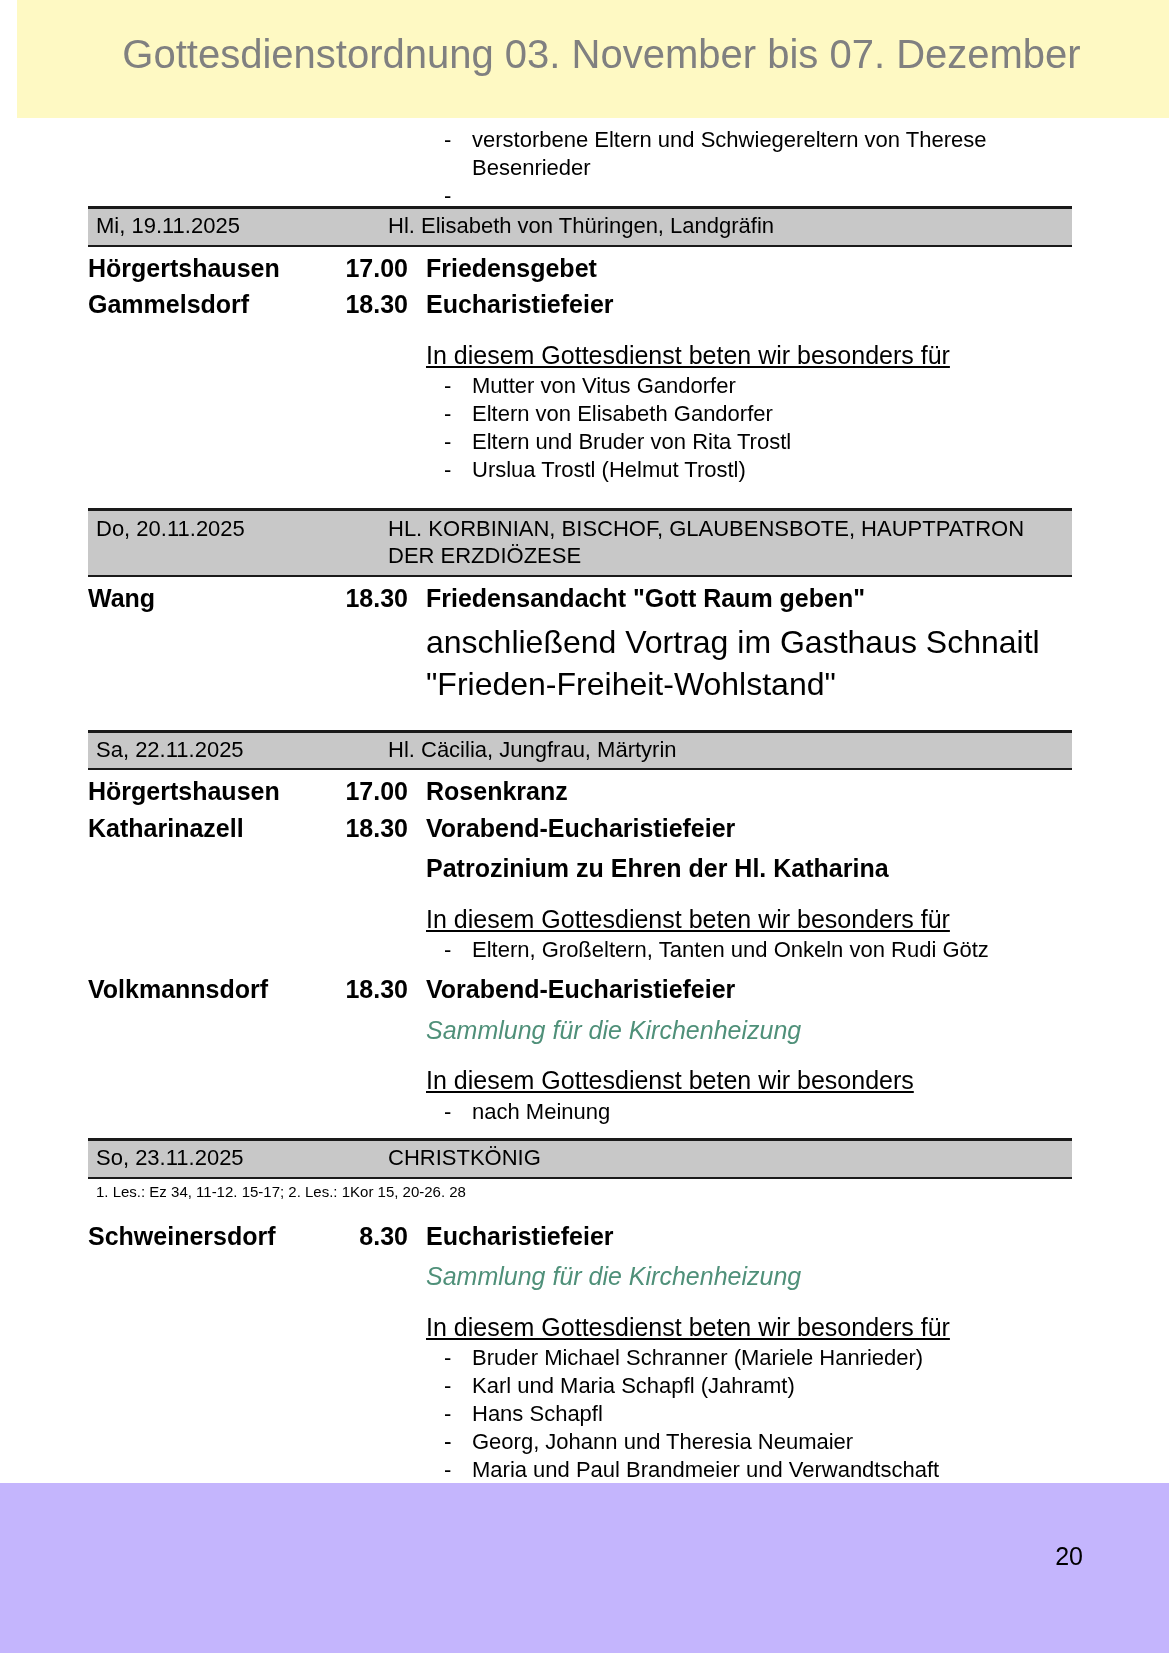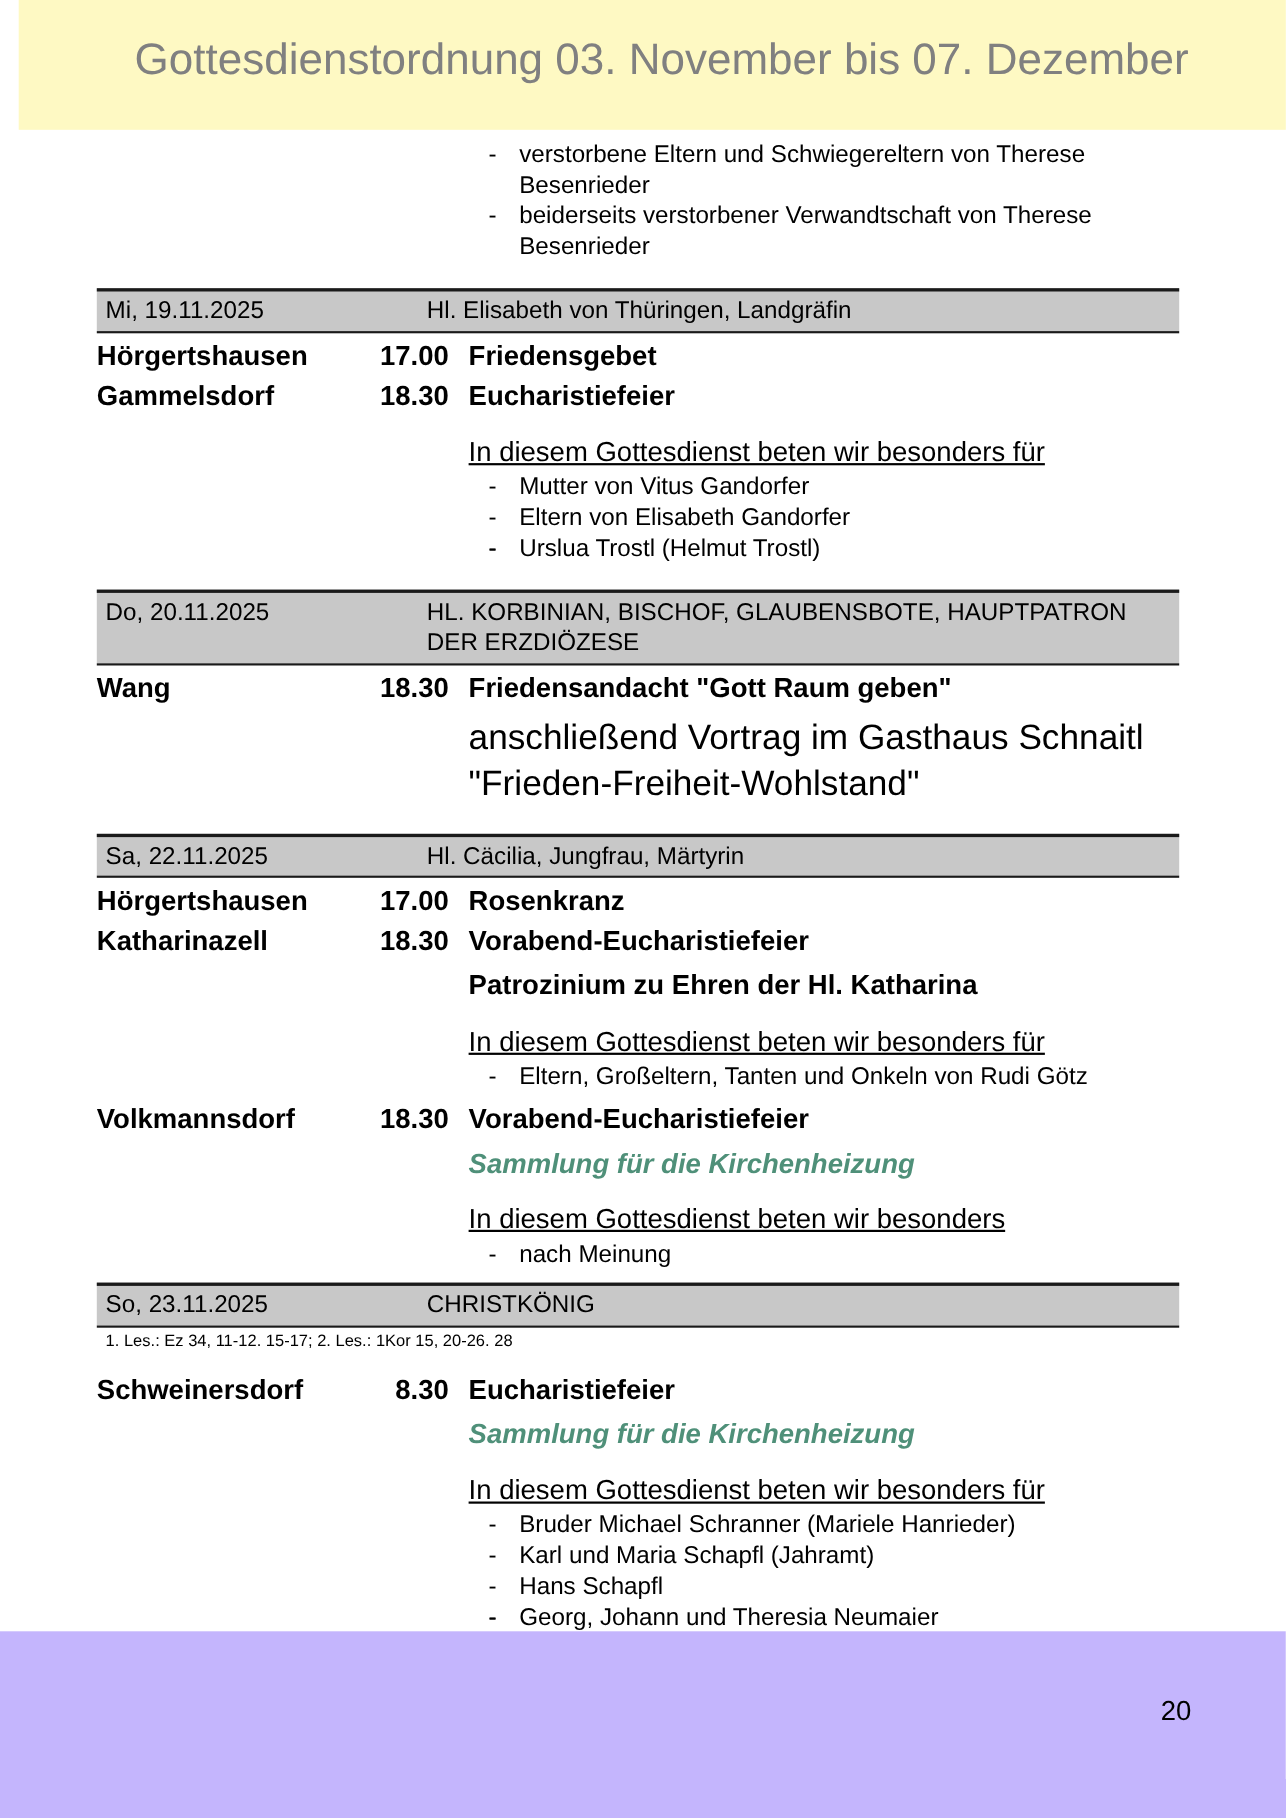--- a/index.html
+++ b/index.html
@@ -168,21 +168,21 @@
   }
   .plain-line {
     font-size: 32px;
     font-weight: 400;
     color: #000;
     line-height: 1.3;
   }
   .collection {
     font-size: 25px;
     font-style: italic;
-    font-weight: 700;
+    font-weight: 400;
     line-height: 1.22;
     margin-top: 10px;
   }
   .intention-head {
     font-size: 25px;
     font-weight: 400;
     color: #000;
     text-decoration: underline;
     line-height: 1.22;
     margin-top: 10px;
@@ -222,21 +222,21 @@
   </div>
 
   <div class="content">
 
     <div class="row carryover">
       <div class="col-place"></div>
       <div class="col-time"></div>
       <div class="col-desc">
         <ul class="intentions">
           <li><span class="dash">-</span><span>verstorbene Eltern und Schwiegereltern von Therese Besenrieder</span></li>
-          <li><span class="dash">-</span><span>beiderseits verstorbener Verwandtschaft von Therese Besenrieder</span></li>
+          <li><span class="dash">-</span></li>
         </ul>
       </div>
     </div>
 
     <div class="gap-md"></div>
 
     <div>
       <div class="date-bar">
         <div class="date-label">Mi, 19.11.2025</div>
         <div class="date-feast">Hl. Elisabeth von Thüringen, Landgräfin</div>
@@ -255,21 +255,21 @@
         <div class="col-place place">Gammelsdorf</div>
         <div class="col-time time">18.30</div>
         <div class="col-desc">
           <div class="title">Eucharistiefeier</div>
           <div class="intention-head-wrap">
             <span class="intention-head">In diesem Gottesdienst beten wir besonders für</span>
           </div>
           <ul class="intentions">
             <li><span class="dash">-</span><span>Mutter von Vitus Gandorfer</span></li>
             <li><span class="dash">-</span><span>Eltern von Elisabeth Gandorfer</span></li>
-            <li><span class="dash">-</span></li>
+            <li><span class="dash">-</span><span>Eltern und Bruder von Rita Trostl</span></li>
             <li><span class="dash">-</span><span>Urslua Trostl (Helmut Trostl)</span></li>
           </ul>
         </div>
       </div>
     </div>
 
     <div class="gap-md"></div>
 
     <div>
       <div class="date-bar tall">

